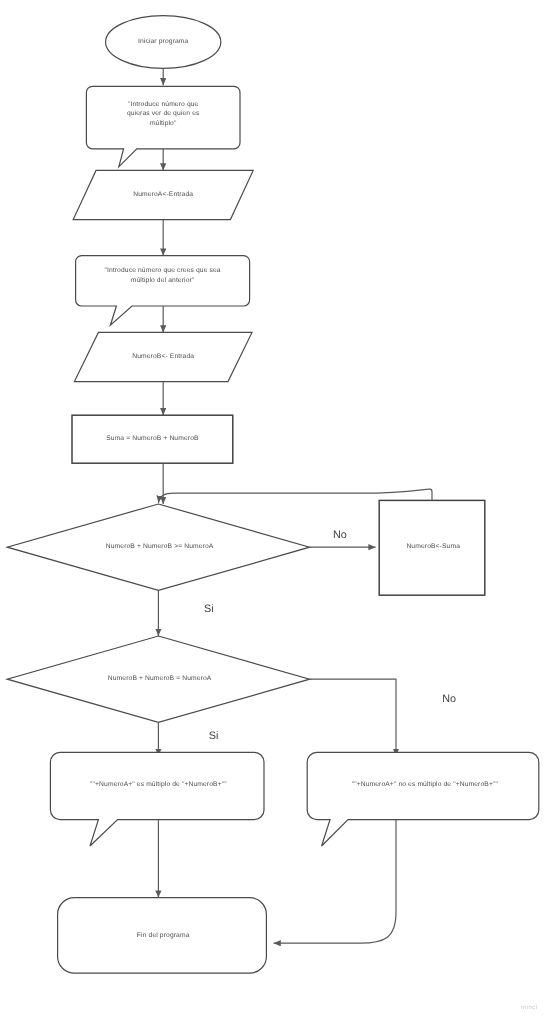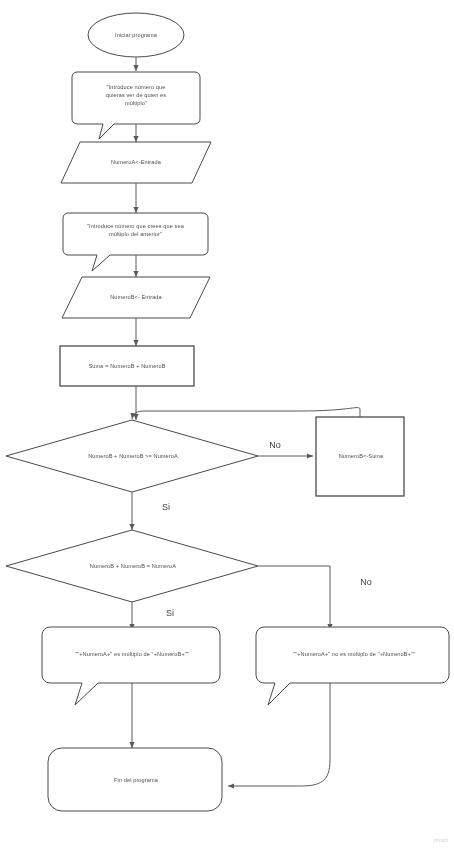--- a/index.html
+++ b/index.html
@@ -49,21 +49,21 @@
     letter-spacing: 0.1px;
     pointer-events: none;
     white-space: pre-line;
   }
   .edge-label {
     position: absolute;
     color: #3f3f3f;
     font-family: "Liberation Sans", sans-serif;
     font-size: 9px;
     line-height: 10px;
-    text-align: center;
+    text-align: right;
   }
   .watermark {
     position: absolute;
     right: 6px;
     bottom: 5px;
     font-family: "Liberation Sans", sans-serif;
     font-size: 5px;
     color: #c9c9c9;
     letter-spacing: 0.4px;
   }

